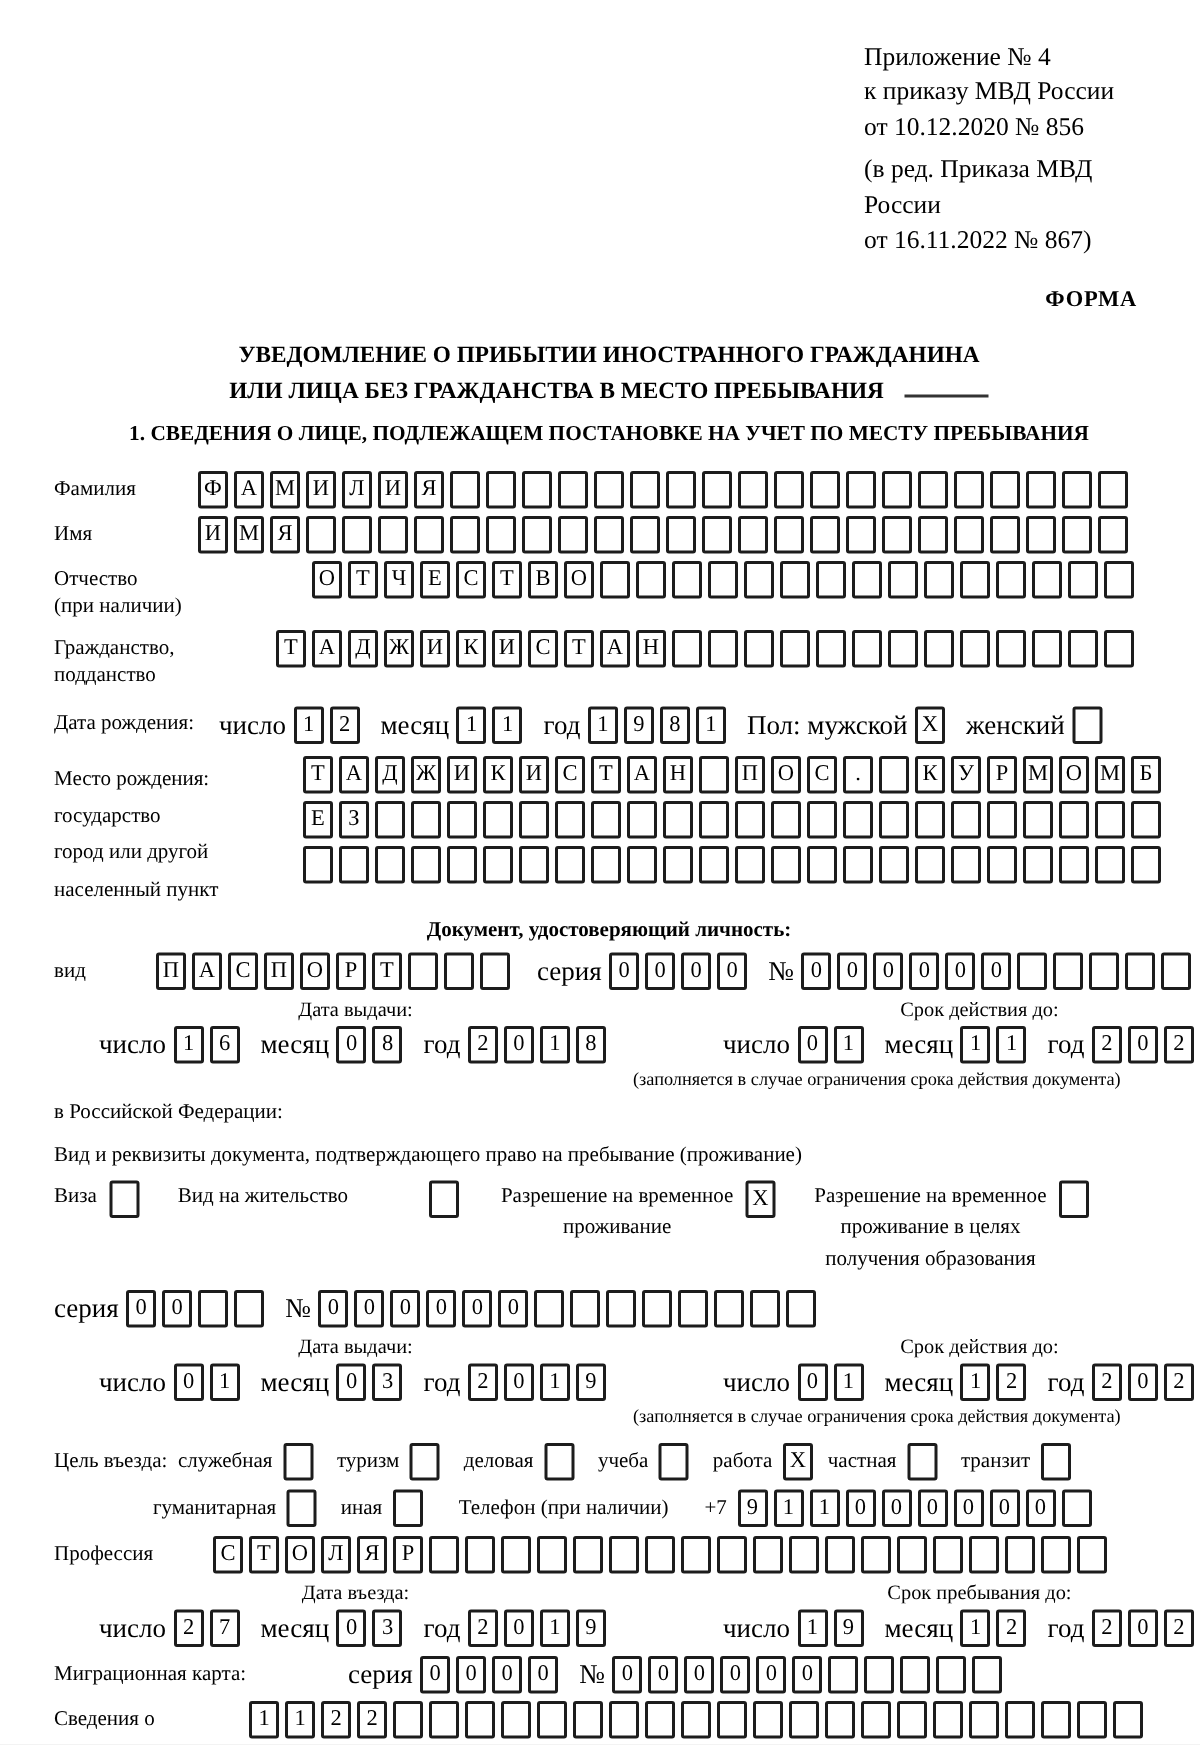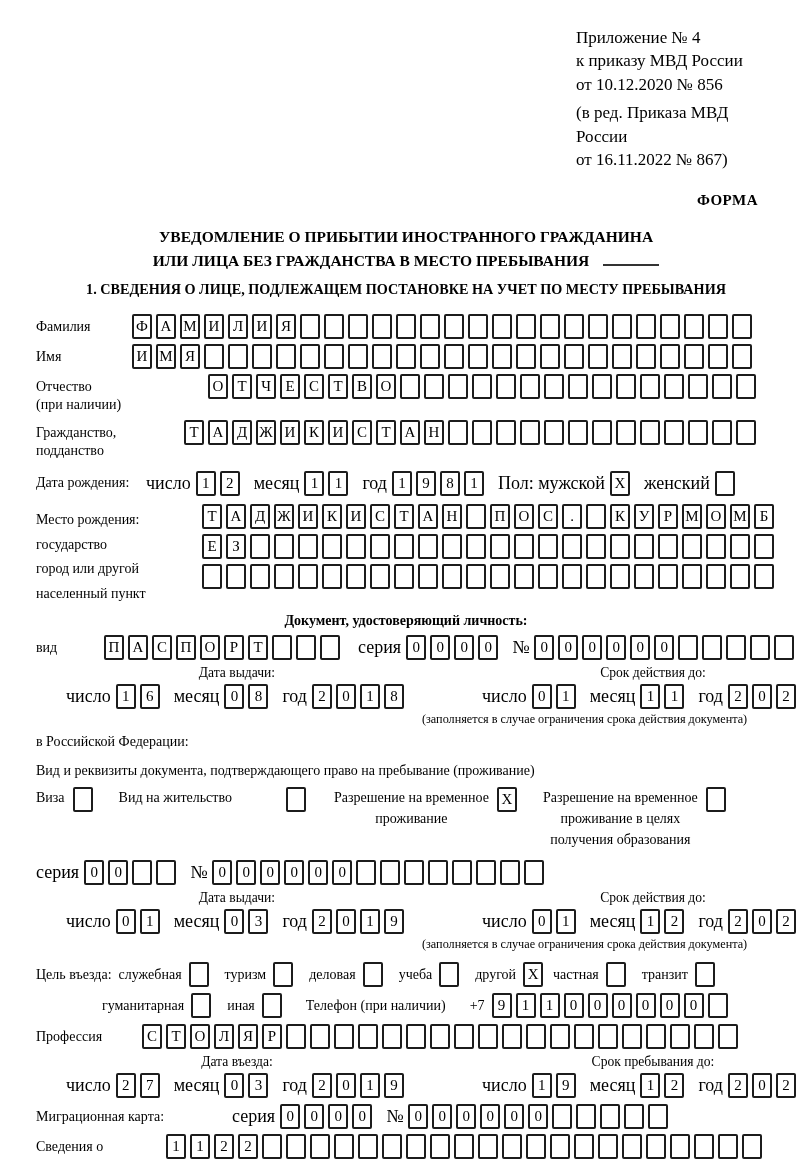--- a/index.html
+++ b/index.html
@@ -537,21 +537,21 @@
         <span class="cell"></span>
       </span>
     <span class="plabel">деловая</span>
     <span class="boxes">
         <span class="cell"></span>
       </span>
     <span class="plabel">учеба</span>
     <span class="boxes">
         <span class="cell"></span>
       </span>
-    <span class="plabel">другой</span>
+    <span class="plabel">работа</span>
     <span class="boxes" style="margin-right:6px;">
         <span class="cell">X</span>
       </span>
     <span class="plabel">частная</span>
     <span class="boxes">
         <span class="cell"></span>
       </span>
     <span class="plabel">транзит</span>
     <span class="boxes">
         <span class="cell"></span>

